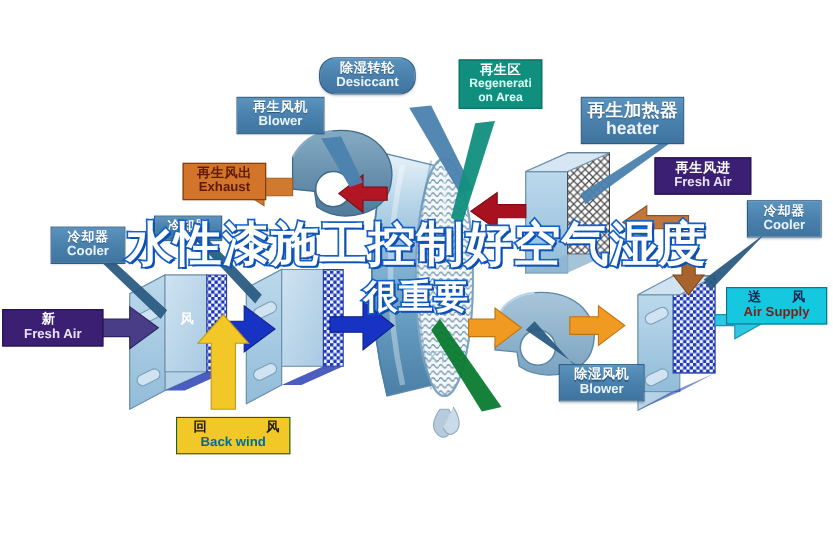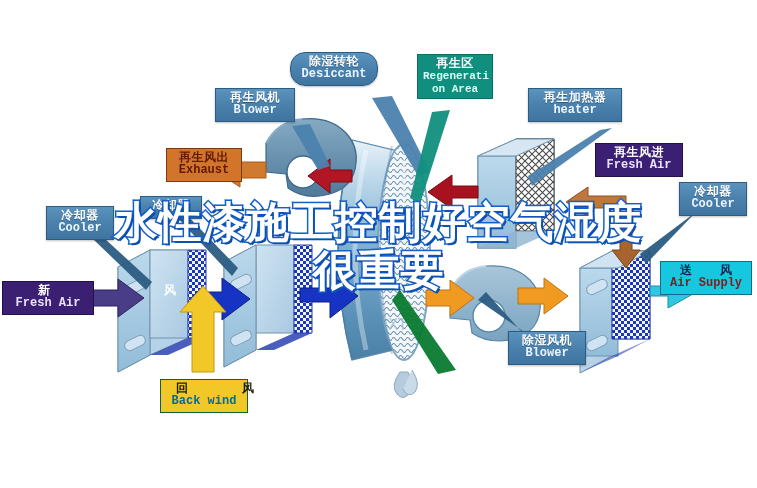--- a/index.html
+++ b/index.html
@@ -21,21 +21,21 @@
     padding:2px 5px 3px 5px;
   }
   .label .cn{
     display:block;
     font-family:"DejaVu Sans","Liberation Sans",sans-serif;
     font-weight:bold;
     letter-spacing:0.5px;
   }
   .label .en{
     display:block;
-    font-family:Liberation Mono, monospace;
+    font-family:Liberation Sans, sans-serif;
     font-weight:bold;
     letter-spacing:0px;
   }
 
   
   .lab-blue{
     background:linear-gradient(180deg,#5b93bf 0%,#4b82ae 45%,#3f749f 100%);
     border:1px solid #2c5c82;
     color:#f4fbff;
     box-shadow:0 1px 2px rgba(0,0,0,.25);
@@ -113,21 +113,21 @@
     color:#ffffff;
     font-size:43px;
     line-height:48px;
     letter-spacing:1px;
     -webkit-text-stroke:3px #1660c8;
     paint-order:stroke fill;
     text-shadow:
       0 0 2px #1660c8,
       2px 2px 0 #0c4fae;
   }
-  #headline .hl.l2{font-size:43px;}
+  #headline .hl.l2{font-size:31px;}
 </style>
 </head>
 <body>
 
 <div id="stage">
 
   <svg class="layer" viewBox="0 0 757 488">
     <defs>
 
       <linearGradient id="gRotor" x1="0" y1="0" x2="0" y2="1">
@@ -340,21 +340,21 @@
     <span class="cn">再生风机</span>
     <span class="en">Blower</span>
   </div>
 
   <div class="label lab-teal" style="left:417px;top:54px;width:76px;font-size:12px;">
     <span class="cn">再生区</span>
     <span class="en" style="font-size:11px;">Regenerati</span>
     <span class="en" style="font-size:11px;">on Area</span>
   </div>
 
-  <div class="label lab-blue" style="left:528px;top:88px;width:94px;font-size:12px;">
+  <div class="label lab-blue" style="left:528px;top:88px;width:94px;font-size:16px;">
     <span class="cn">再生加热器</span>
     <span class="en">heater</span>
   </div>
 
   <div class="label lab-orange" style="left:166px;top:148px;width:76px;font-size:12px;">
     <span class="cn">再生风出</span>
     <span class="en">Exhaust</span>
   </div>
 
   <div class="label lab-purple" style="left:595px;top:143px;width:88px;font-size:12px;">
@@ -374,21 +374,21 @@
 
   <div class="label lab-blue" style="left:140px;top:196px;width:62px;font-size:12px;padding-bottom:6px;">
     <span class="cn">冷却器</span>
   </div>
 
   <div class="label lab-purple wide" style="left:2px;top:281px;width:92px;font-size:12px;">
     <span class="cn">新　　风</span>
     <span class="en">Fresh Air</span>
   </div>
 
-  <div class="label lab-yellow" style="left:160px;top:379px;width:88px;font-size:12px;">
+  <div class="label lab-yellow" style="left:160px;top:379px;width:104px;font-size:12px;">
     <span class="cn">回　　风</span>
     <span class="en">Back wind</span>
   </div>
 
   <div class="label lab-blue" style="left:508px;top:331px;width:78px;font-size:12px;">
     <span class="cn">除湿风机</span>
     <span class="en">Blower</span>
   </div>
 
 

